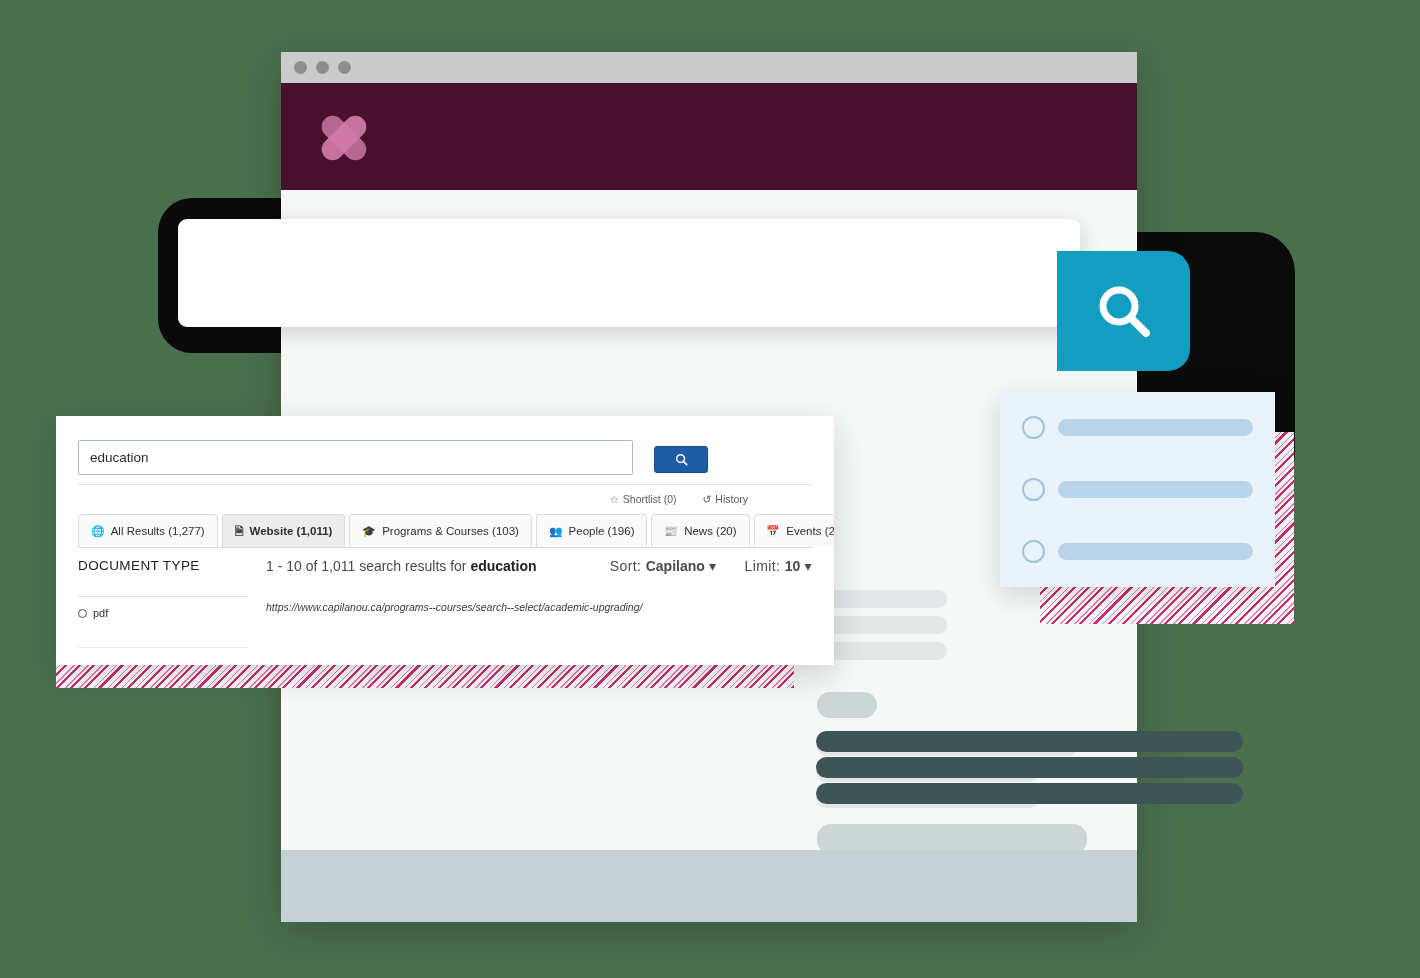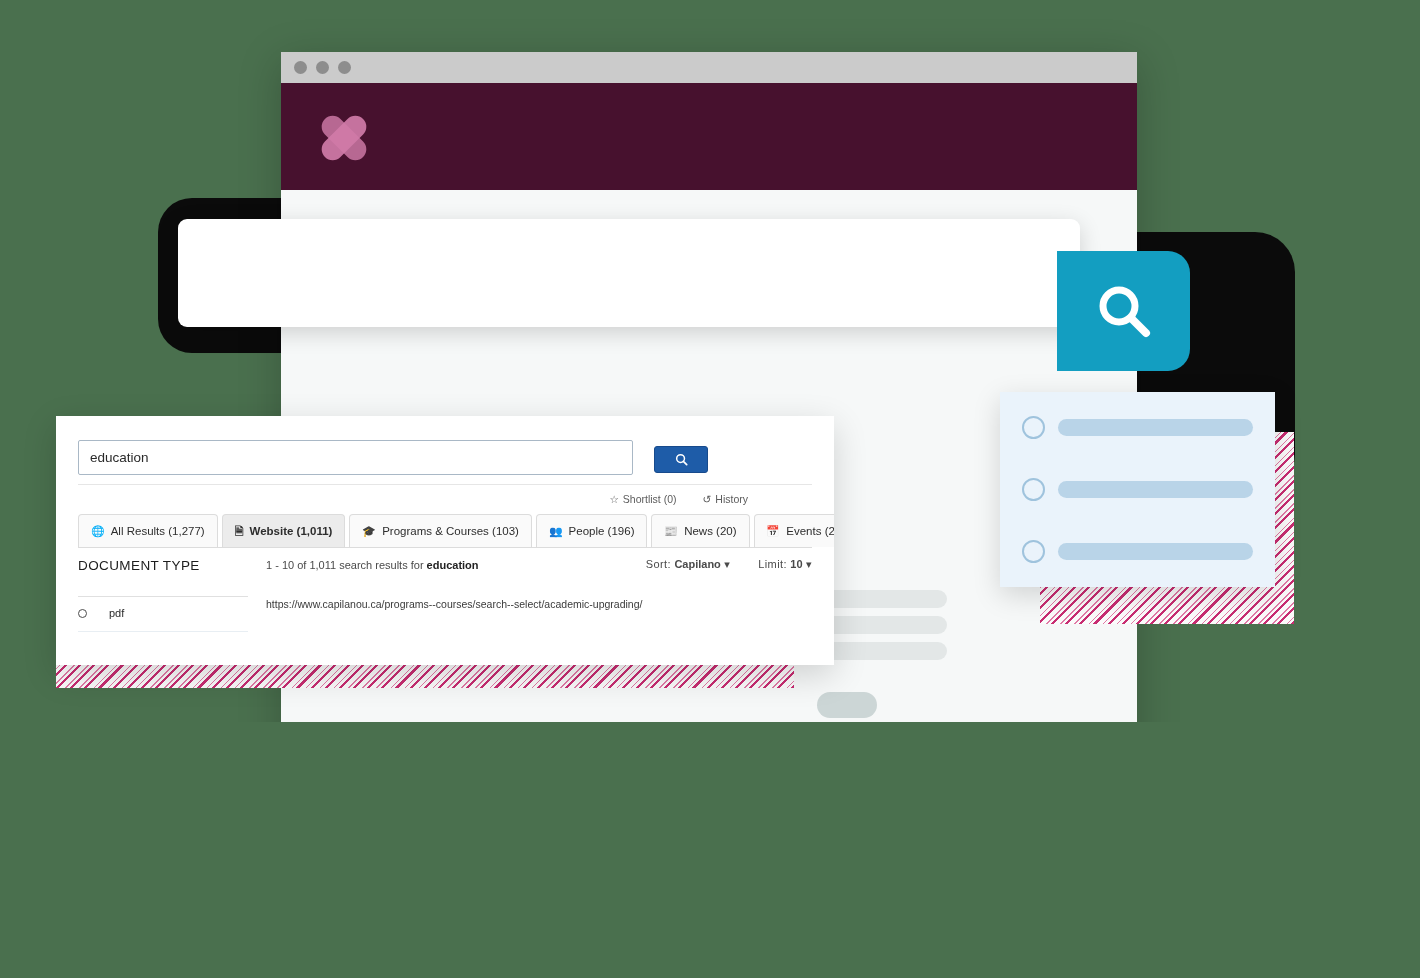--- a/index.html
+++ b/index.html
@@ -5,21 +5,21 @@
 <style>
   * { box-sizing: border-box; margin: 0; padding: 0; }
   html, body {
     width: 1420px; height: 978px;
     overflow: hidden;
     font-family: "Liberation Sans", sans-serif;
     background: #4a704e;
   }
   #stage {
     position: relative;
-    width: 1420px; height: 722px;
+    width: 1420px; height: 978px;
     background: #4a704e;
     overflow: hidden;
   }
 
   
   .hatch {
     background-color: #fbfbfb;
     background-image: repeating-linear-gradient(
       -45deg,
       #c82d72 0px, #c82d72 2.2px,
@@ -217,52 +217,52 @@
     margin: 0 22px;
     border-top: 1px solid #dcdcdc;
     padding-top: 10px;
   }
   #facet-column { flex: 0 0 188px; padding-right: 18px; }
   .facet-title {
     font-size: 13.5px; letter-spacing: 0.4px; color: #1d1d1d;
     padding-bottom: 23px; border-bottom: 1px solid #e0e0e0;
   }
   .facet-option {
-    display: flex; align-items: center; gap: 22px;
+    display: flex; align-items: center; gap: 6px;
     font-size: 11px; color: #2a2a2a;
-    padding: 10px 0 12px 0;
+    padding: 10px 0 28px 0;
     border-bottom: 1px solid #e8eef3;
     cursor: pointer;
   }
   .radio-ring {
     width: 9px; height: 9px; border-radius: 50%;
     border: 1px solid #4d4d4d; flex: 0 0 auto;
   }
 
   #results-column { flex: 1 1 auto; }
   #results-meta {
     display: flex; align-items: center;
-    font-size: 11px; color: #4a4a4a;
+    font-size: 14px; color: #4a4a4a;
     padding-bottom: 6px;
   }
   #results-count { flex: 1 1 auto; }
   #results-count b { color: #222; }
   .meta-control {
     margin-left: 28px; white-space: nowrap;
     letter-spacing: 0.4px; cursor: pointer;
   }
   .meta-control b { letter-spacing: 0; }
 
   .result-item { padding-top: 19px; }
   .result-title {
     font-size: 14.5px; color: #1395d3; cursor: pointer;
     text-decoration: none; display: block;
   }
   .result-url {
-    font-size: 10.5px; color: #3a3a3a; 
+    font-size: 10.5px; color: #3a3a3a; font-style: italic;
     margin-top: 2px;
   }
   .result-snippet {
     font-size: 11px; color: #222; margin-top: 13px; line-height: 1.4;
   }
 </style>
 </head>
 <body>
 
 <div id="stage">

